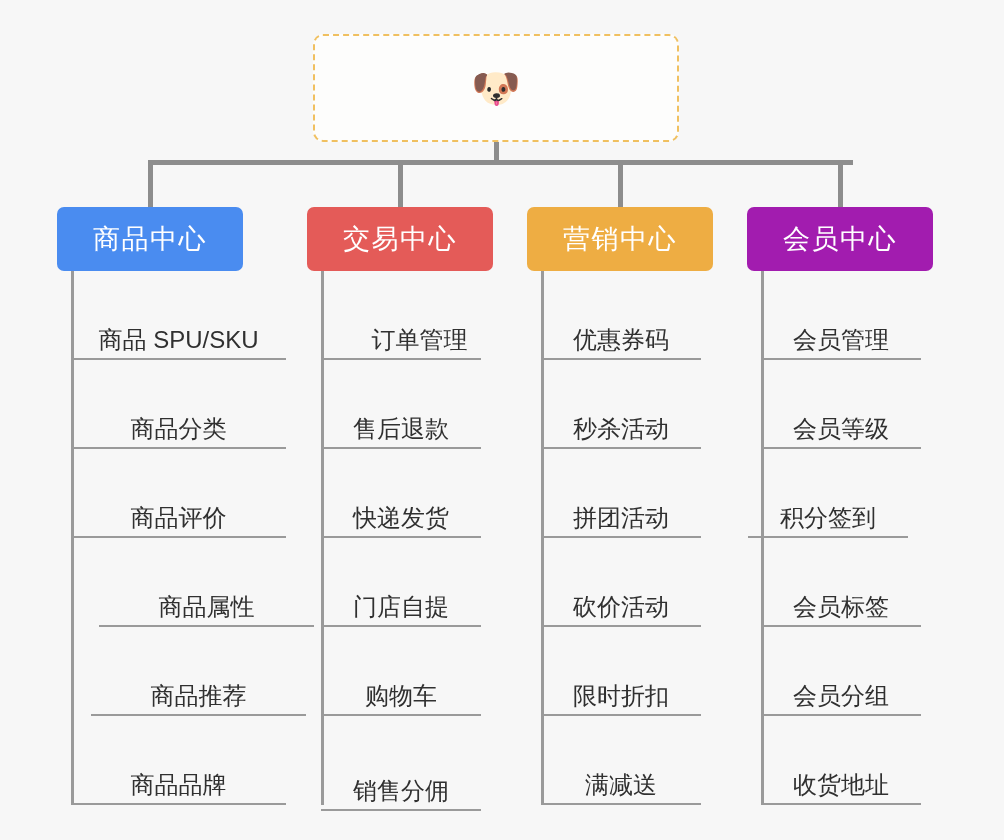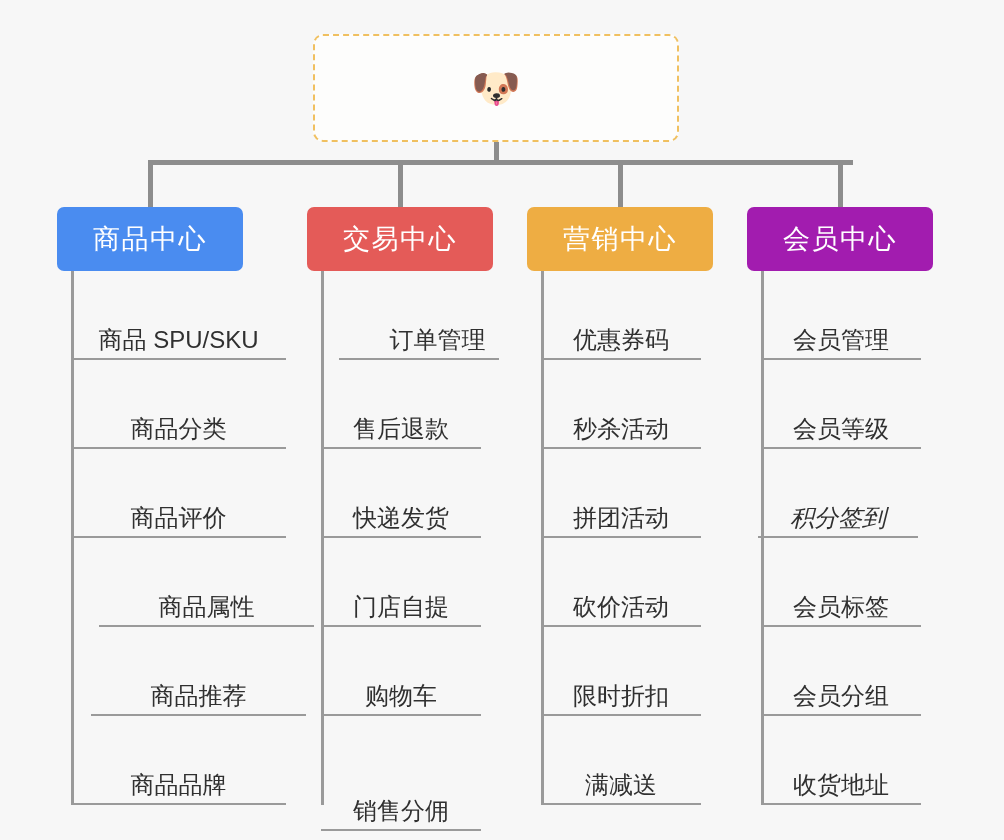--- a/index.html
+++ b/index.html
@@ -154,36 +154,36 @@
             <span class="item-label">商品品牌</span>
           </div>
         </div>
       </div>
       <div class="branch col-1" style="width: 150px;">
         <div class="branch-header" style="background: rgb(228, 91, 88); width: 186px;">
           <span>交易中心</span>
         </div>
         <div class="branch-trunk" style="left: 14px; top: 64px; height: 534px;"></div>
         <div class="items" style="width: 160px;">
-          <div class="item" style="left: 32px; top: 0px; width: 160px; padding-left: 37px;">
+          <div class="item" style="left: 14px; top: 0px; width: 160px; padding-left: 37px;">
             <span class="item-label">订单管理</span>
           </div>
           <div class="item" style="left: 14px; top: 89px; width: 160px;">
             <span class="item-label">售后退款</span>
           </div>
           <div class="item" style="left: 14px; top: 178px; width: 160px;">
             <span class="item-label">快递发货</span>
           </div>
           <div class="item" style="left: 14px; top: 267px; width: 160px;">
             <span class="item-label">门店自提</span>
           </div>
           <div class="item" style="left: 14px; top: 356px; width: 160px;">
             <span class="item-label">购物车</span>
           </div>
-          <div class="item" style="left: 14px; top: 471px; width: 160px;">
+          <div class="item" style="left: 14px; top: 451px; width: 160px;">
             <span class="item-label">销售分佣</span>
           </div>
         </div>
       </div>
       <div class="branch col-2" style="width: 168px;">
         <div class="branch-header" style="background: rgb(238, 173, 67); width: 186px;">
           <span>营销中心</span>
         </div>
         <div class="branch-trunk" style="left: 14px; top: 64px; height: 534px;"></div>
         <div class="items" style="width: 160px;">
@@ -212,21 +212,21 @@
           <span>会员中心</span>
         </div>
         <div class="branch-trunk" style="left: 14px; top: 64px; height: 534px;"></div>
         <div class="items" style="width: 160px;">
           <div class="item" style="left: 14px; top: 0px; width: 160px;">
             <span class="item-label">会员管理</span>
           </div>
           <div class="item" style="left: 14px; top: 89px; width: 160px;">
             <span class="item-label">会员等级</span>
           </div>
-          <div class="item" style="left: 11px; top: 178px; width: 160px; font-style: italic;">
+          <div class="item" style="left: 1px; top: 178px; width: 160px;">
             <span class="item-label">积分签到</span>
           </div>
           <div class="item" style="left: 14px; top: 267px; width: 160px;">
             <span class="item-label">会员标签</span>
           </div>
           <div class="item" style="left: 14px; top: 356px; width: 160px;">
             <span class="item-label">会员分组</span>
           </div>
           <div class="item" style="left: 14px; top: 445px; width: 160px;">
             <span class="item-label">收货地址</span>

